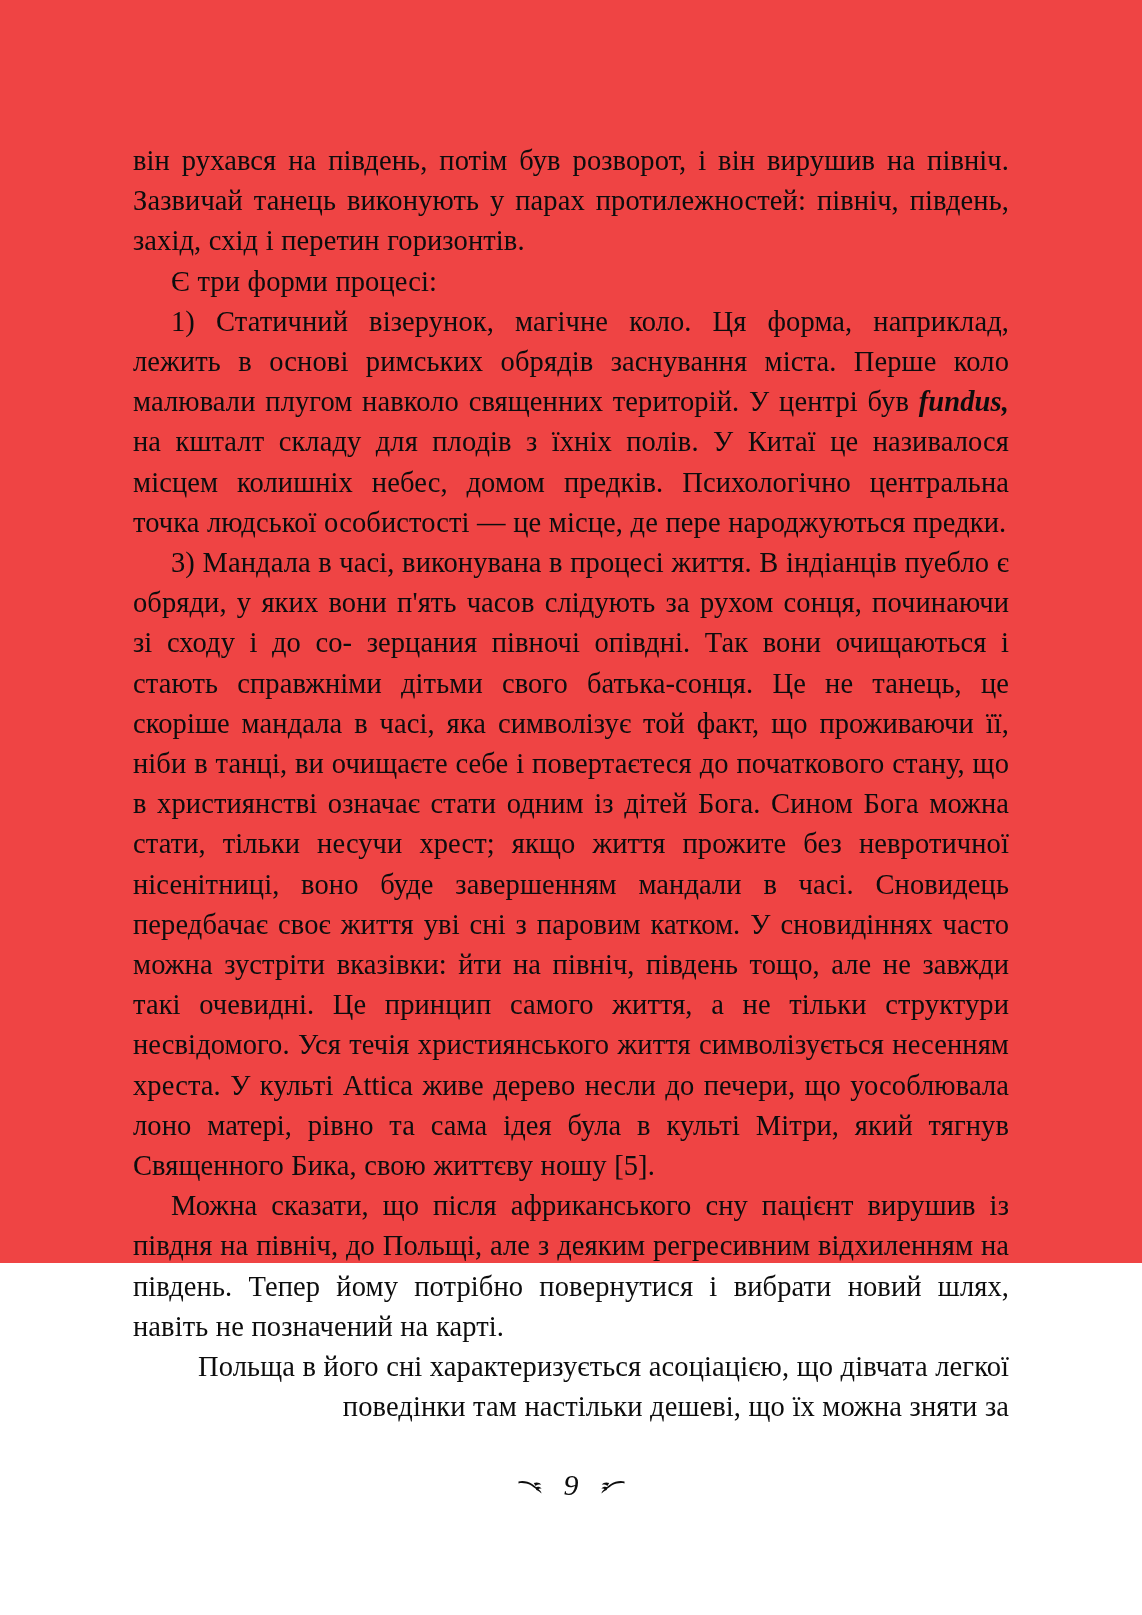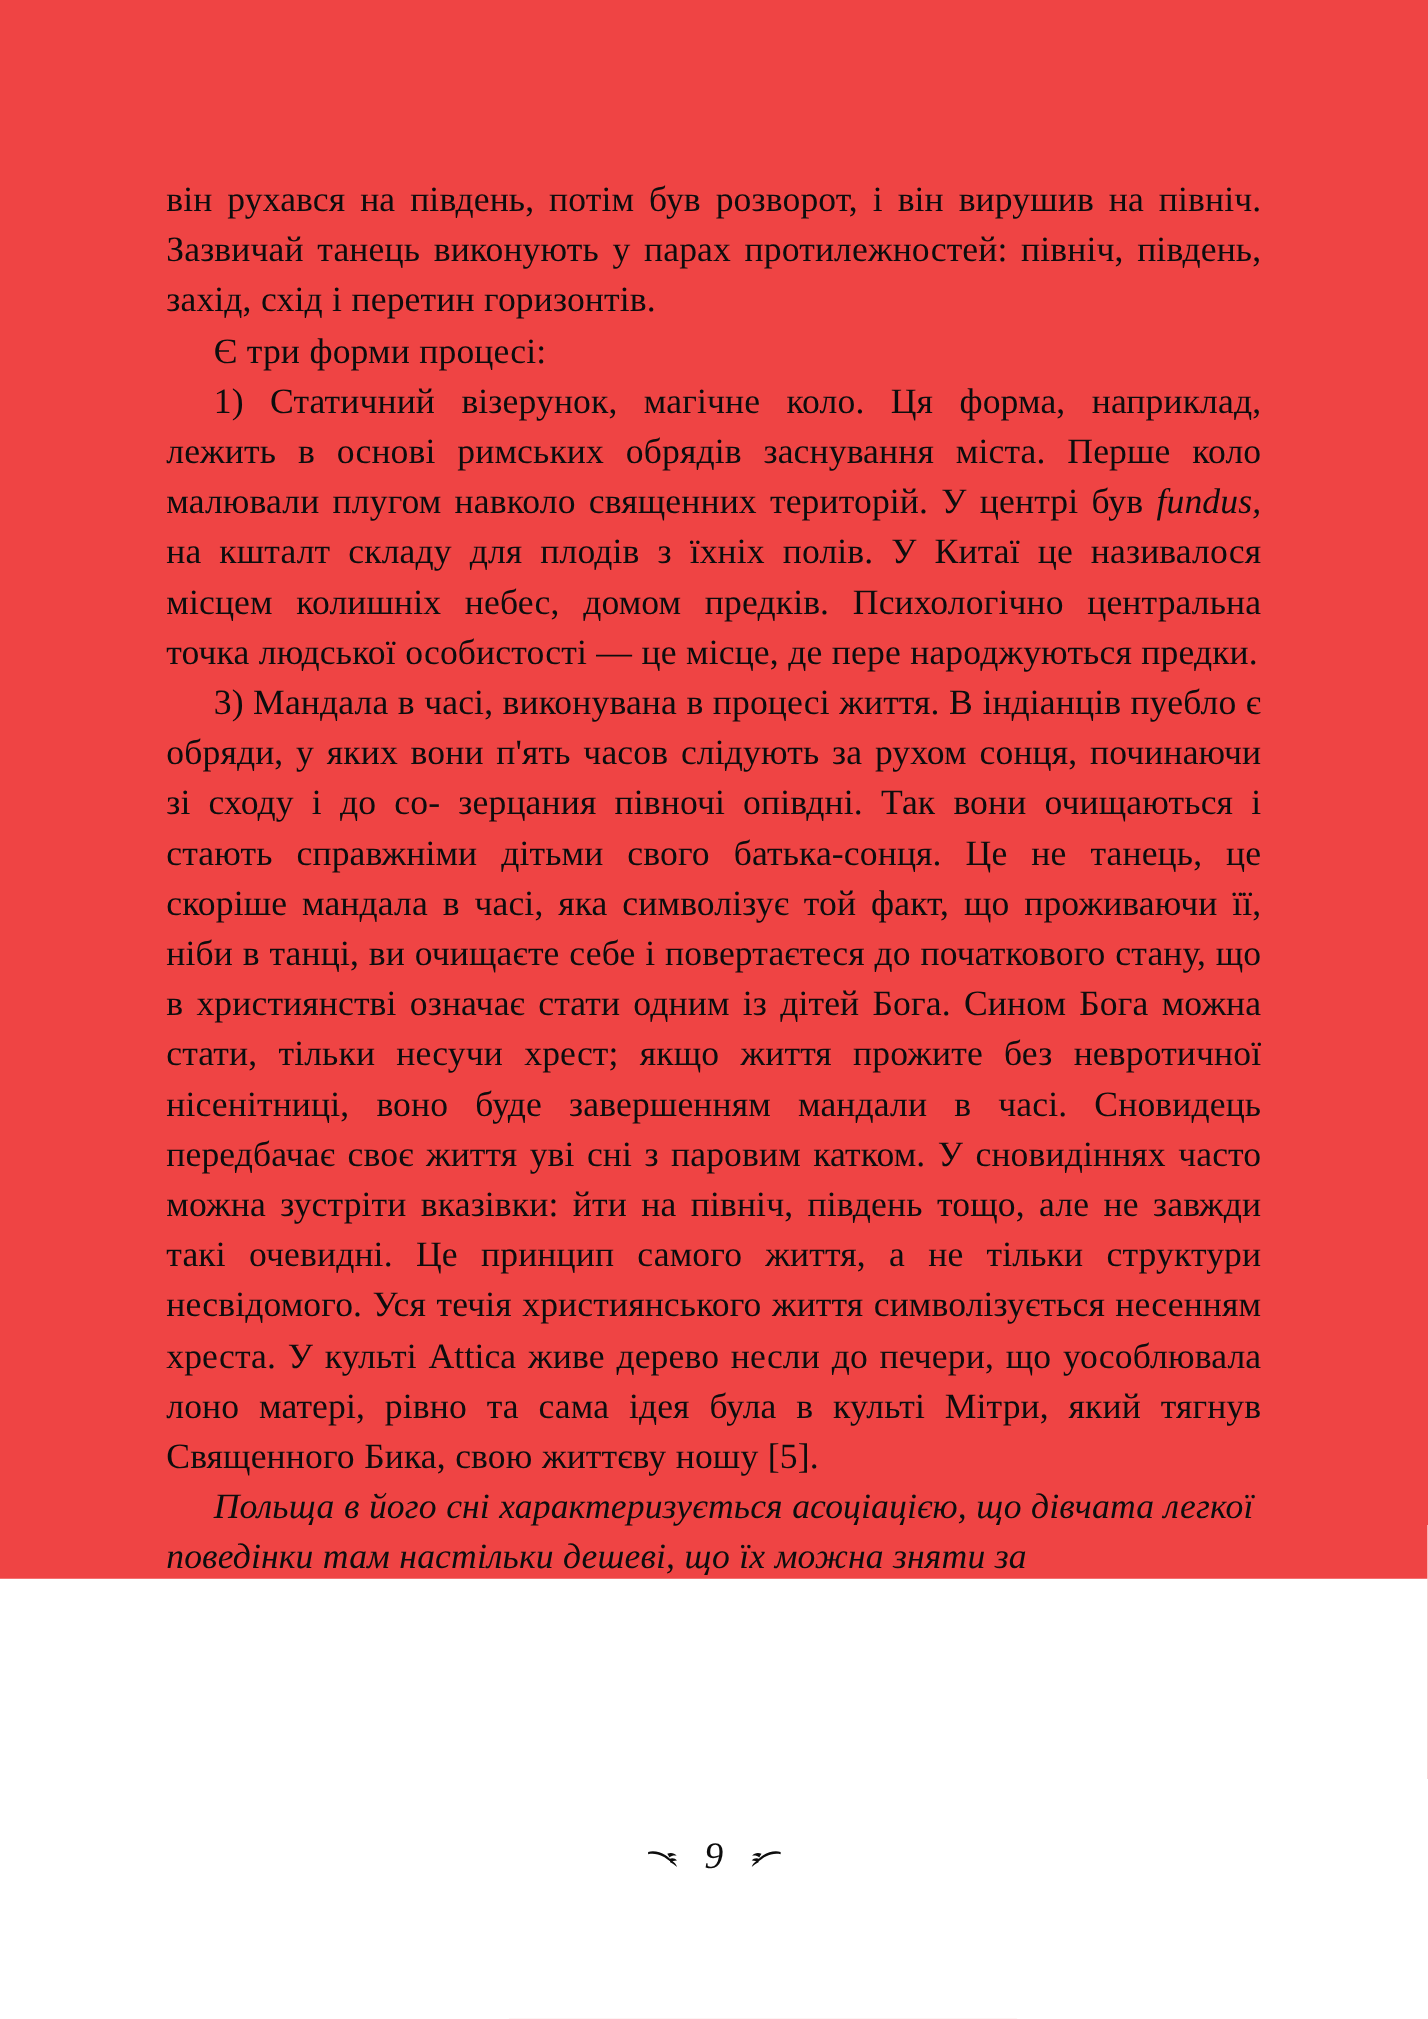--- a/index.html
+++ b/index.html
@@ -41,27 +41,26 @@
     letter-spacing: 0.1px;
     word-spacing: 0.3px;
     -webkit-font-smoothing: none;
   }
 
   p.indent {
     text-indent: 38px;
   }
 
   p.para:last-of-type {
-    text-align: left;
-    font-style: italic;
+    text-align: right;
   }
 
   
   .bi {
-    font-weight: normal;
+    font-weight: bold;
     font-style: italic;
   }
 
   .lat {
     font-style: normal;
   }
 
   
   .footer {
     position: absolute;
@@ -114,20 +113,23 @@
 
     <p class="para indent">
       <span>1)  Статичний візерунок, магічне коло. Ця форма, наприклад, лежить в основі римських обрядів заснування міста. Перше коло малювали плугом навколо священних територій. У центрі був </span><span class="bi">fundus,</span><span> на кшталт складу для плодів з їхніх полів. У Китаї це називалося місцем колишніх небес, домом предків. Психологічно центральна точка людської особистості — це місце, де пере народжуються предки.</span>
     </p>
 
 
     <p class="para indent">
       <span>3)  Мандала в часі, виконувана в процесі життя. В індіанців пуебло є обряди, у яких вони п'ять часов слідують за рухом сонця, починаючи зі сходу і до со- зерцания півночі опівдні. Так вони очищаються і стають справжніми дітьми свого батька-сонця. Це не танець, це скоріше мандала в часі, яка символізує той факт, що проживаючи її, ніби в танці, ви очищаєте себе і повертаєтеся до початкового стану, що в християнстві означає стати одним із дітей Бога. Сином Бога можна стати, тільки несучи хрест; якщо життя прожите без невротичної нісенітниці, воно буде завершенням мандали в часі. Сновидець передбачає своє життя уві сні з паровим катком. У сновидіннях часто можна зустріти вказівки: йти на північ, південь тощо, але не завжди такі очевидні. Це принцип самого життя, а не тільки структури несвідомого. Уся течія християнського життя символізується несенням хреста. У культі </span><span class="lat">Attica</span><span> живе дерево несли до печери, що уособлювала лоно матері, рівно та сама  ідея була в культі Мітри, який тягнув Священного Бика, свою життєву ношу [5].</span>
     </p>
 
+    <p class="para indent">
+      <span>Можна сказати, що після африканського сну пацієнт вирушив із півдня на північ, до Польщі, але з деяким регресивним відхиленням на південь. Тепер йому потрібно повернутися і вибрати новий шлях, навіть не позначений на карті.</span>
+    </p>
 
     <p class="para indent">
       <span>Польща в його сні характеризується асоціацією, що дівчата легкої поведінки там настільки дешеві, що їх можна зняти за</span>
     </p>
 
   </div>
 
   <div class="footer">
     <span class="footer-inner">
       <span class="ornament left">

